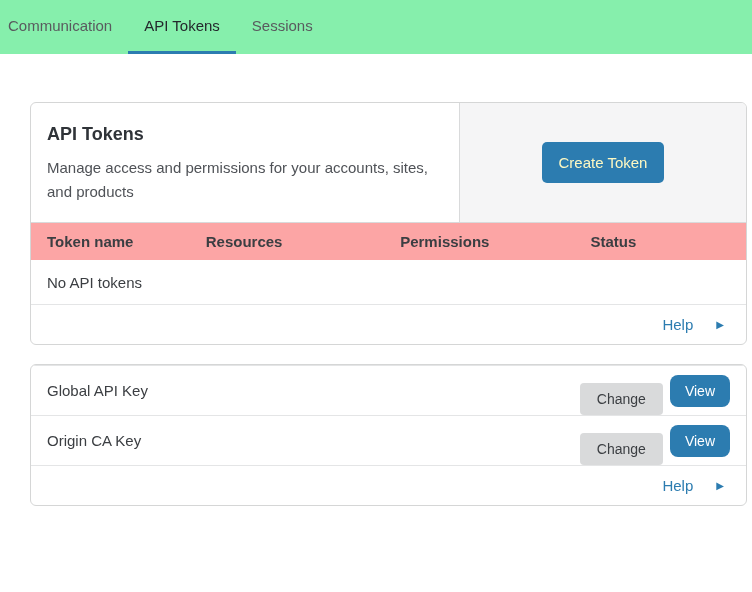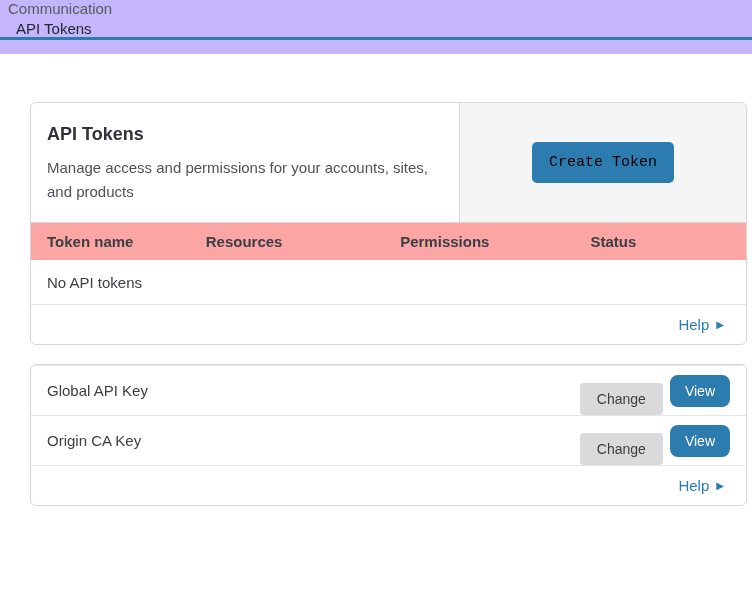--- a/index.html
+++ b/index.html
@@ -7,25 +7,24 @@
   body {
     width: 752px; height: 592px;
     background: #ffffff;
     font-family: "Liberation Sans", sans-serif;
     color: #3b3e42;
     overflow: hidden;
   }
 
   
   .tabbar {
-    background: #c4b5fd;
+    background: #86efac;
     height: 54px;
     display: flex;
     align-items: stretch;
-    flex-direction: column;
   }
   .tab {
     display: flex;
     align-items: center;
     padding: 0 16px;
     font-size: 15px;
     color: #595a5e;
     border-bottom: 3px solid transparent;
     cursor: pointer;
     white-space: nowrap;
@@ -70,25 +69,24 @@
     justify-content: center;
   }
   .btn {
     font-family: "Liberation Sans", sans-serif;
     border: none;
     cursor: pointer;
     white-space: nowrap;
   }
   .btn-primary {
     background: #2c7cb0;
-    color: #000000;
+    color: #fef9c3;
     font-size: 15px;
     padding: 12px 17px;
     border-radius: 5px;
-    font-family: Liberation Mono, monospace;
   }
 
   
   .table-head {
     display: flex;
     align-items: center;
     background: #fca5a5;
     border-top: 1px solid #d9dadb;
     height: 38px;
     font-size: 15px;
@@ -115,21 +113,21 @@
     align-items: center;
     justify-content: flex-end;
     padding-right: 22px;
   }
   .help-link {
     color: #2c7cb0;
     font-size: 15px;
     text-decoration: none;
     display: inline-flex;
     align-items: center;
-    gap: 7px;
+    gap: 23px;
     cursor: pointer;
   }
   .help-arrow { font-size: 10px; line-height: 1; padding-top: 1px; }
 
   
   .card-2 { margin-top: 19px; }
   .c2-header { padding: 19px 16px 18px 16px; }
   .key-row {
     border-top: 1px solid #e4e5e6;
     height: 50px;
@@ -156,20 +154,21 @@
     padding: 8px 15px;
     border-radius: 8px;
   }
 </style>
 </head>
 <body>
 
 <nav class="tabbar">
   <div class="tab">Communication</div>
   <div class="tab active">API Tokens</div>
+  <div class="tab">Sessions</div>
 </nav>
 
 <main class="content">
 
   <section class="card card-1">
     <div class="c1-header">
       <div class="c1-left">
         <h2 class="card-title">API Tokens</h2>
         <p class="card-desc">Manage access and permissions for your accounts, sites, and products</p>
       </div>

